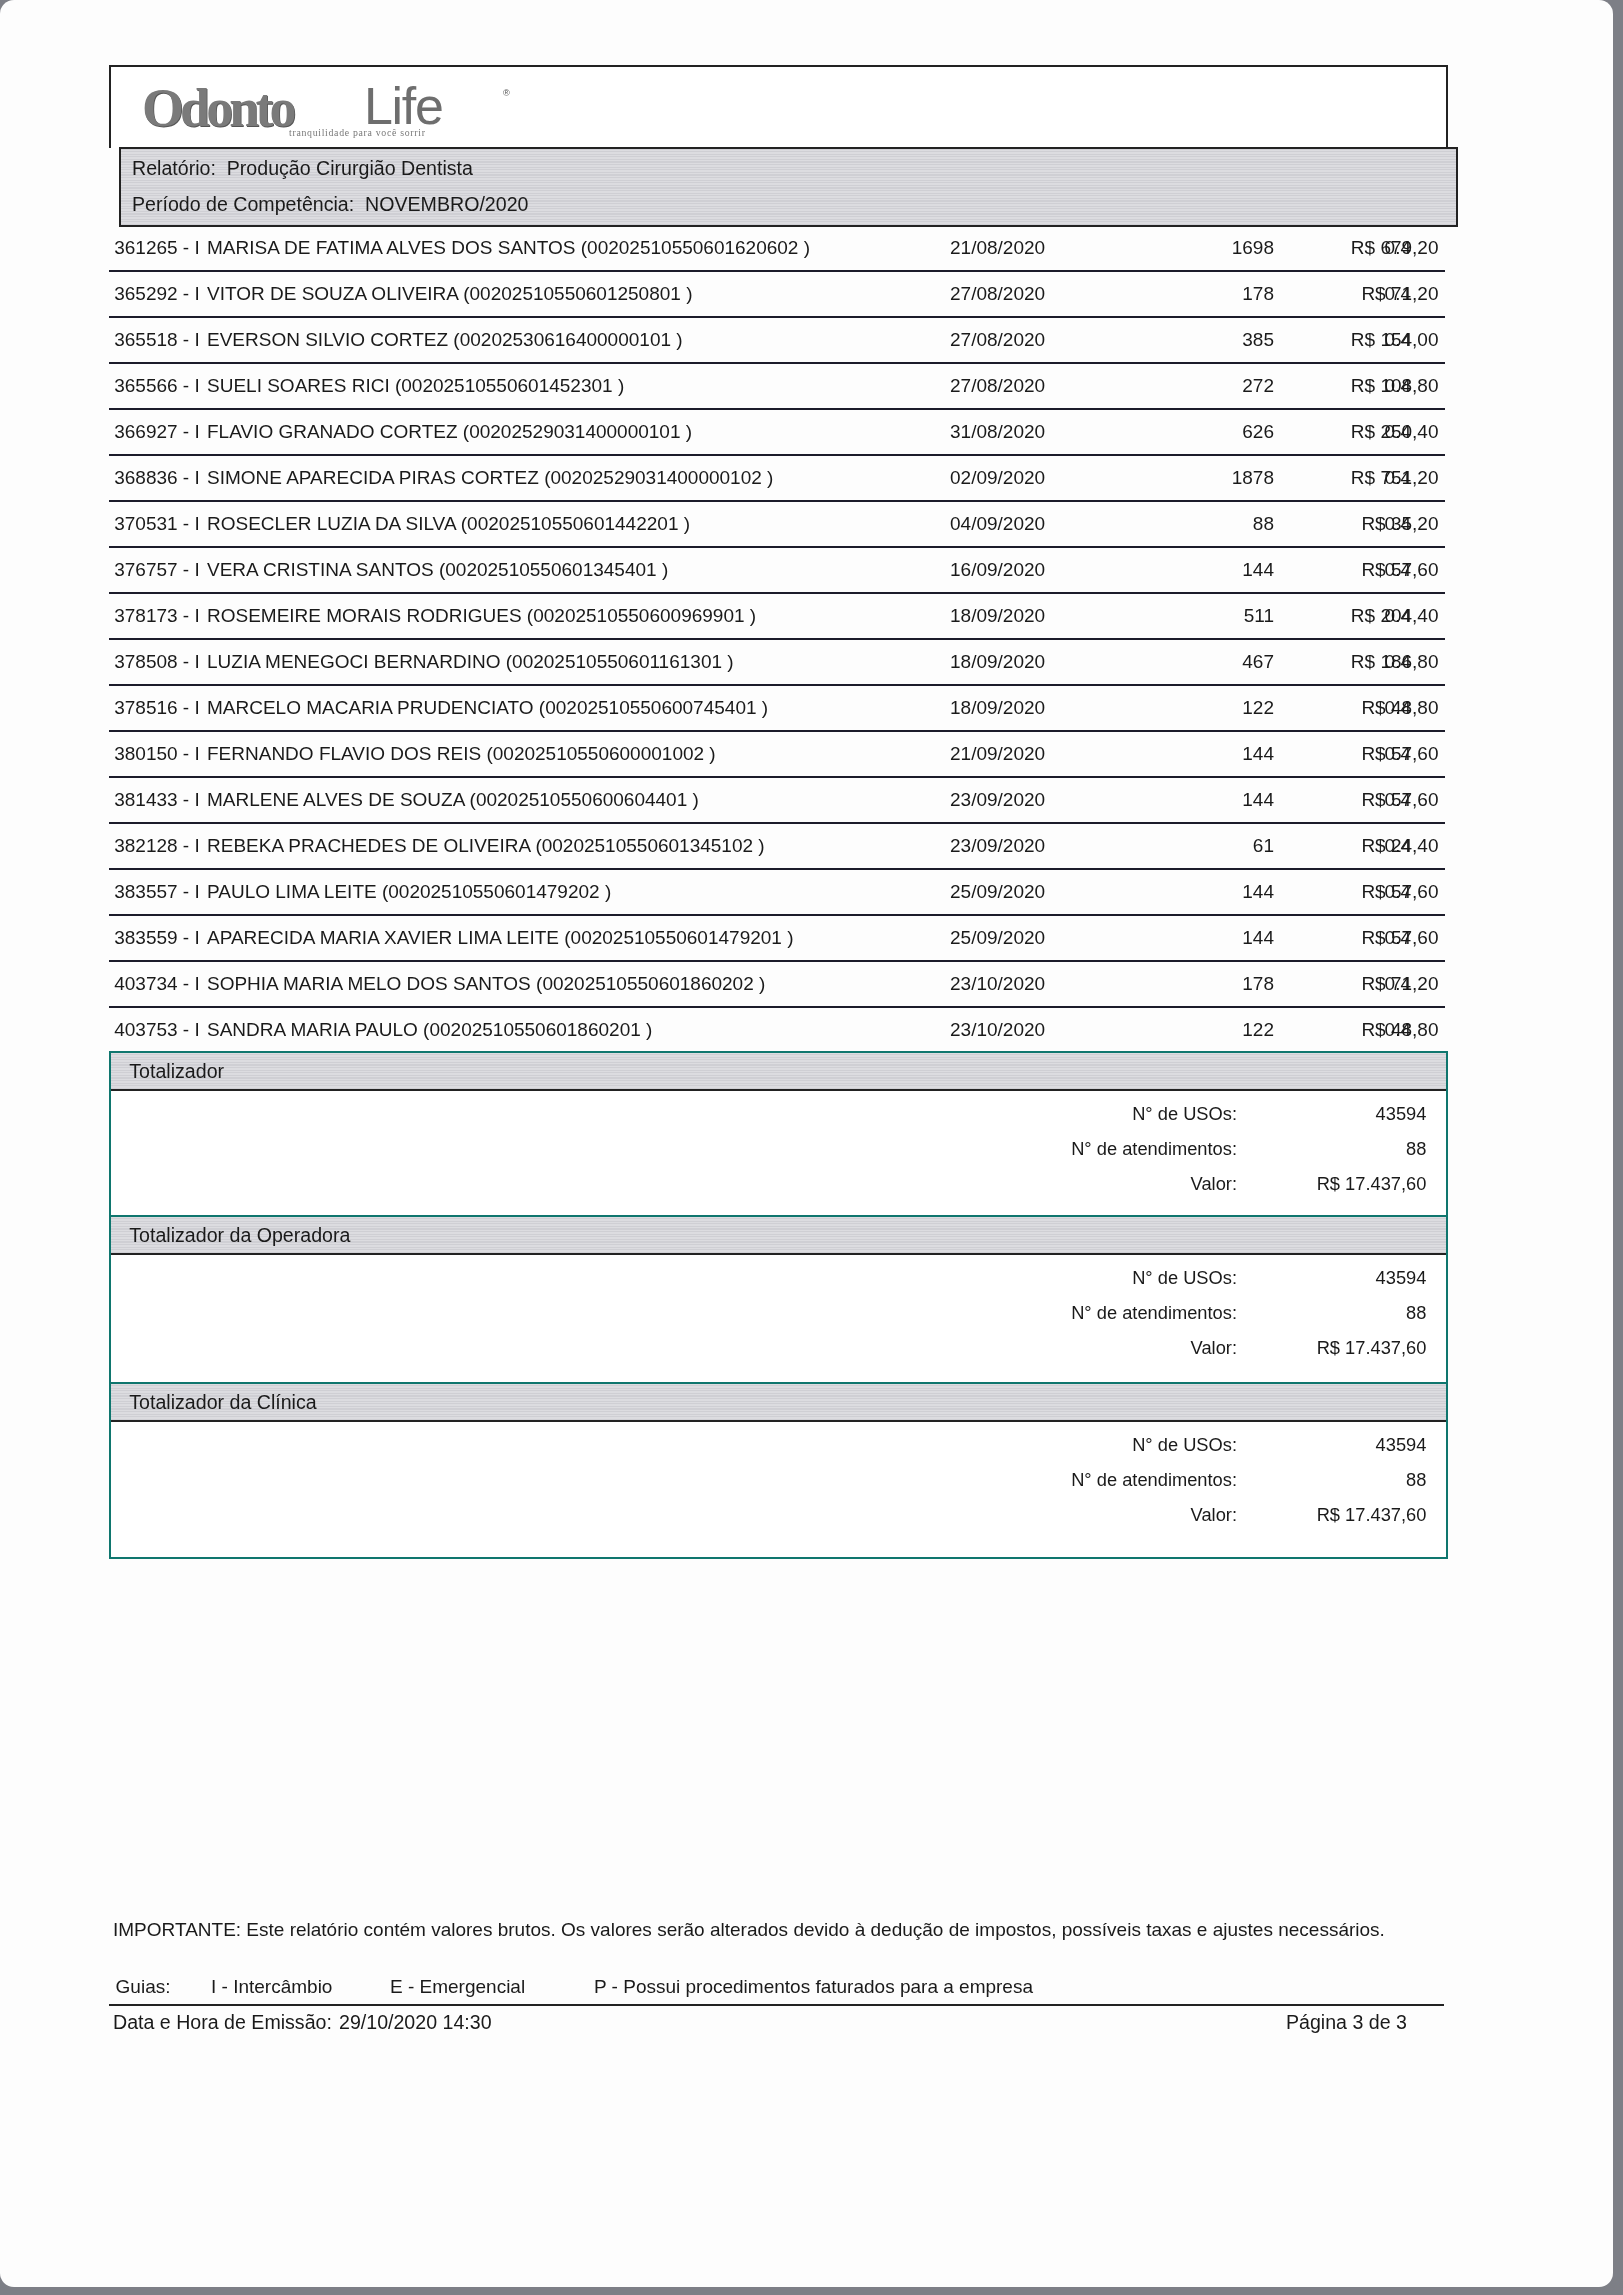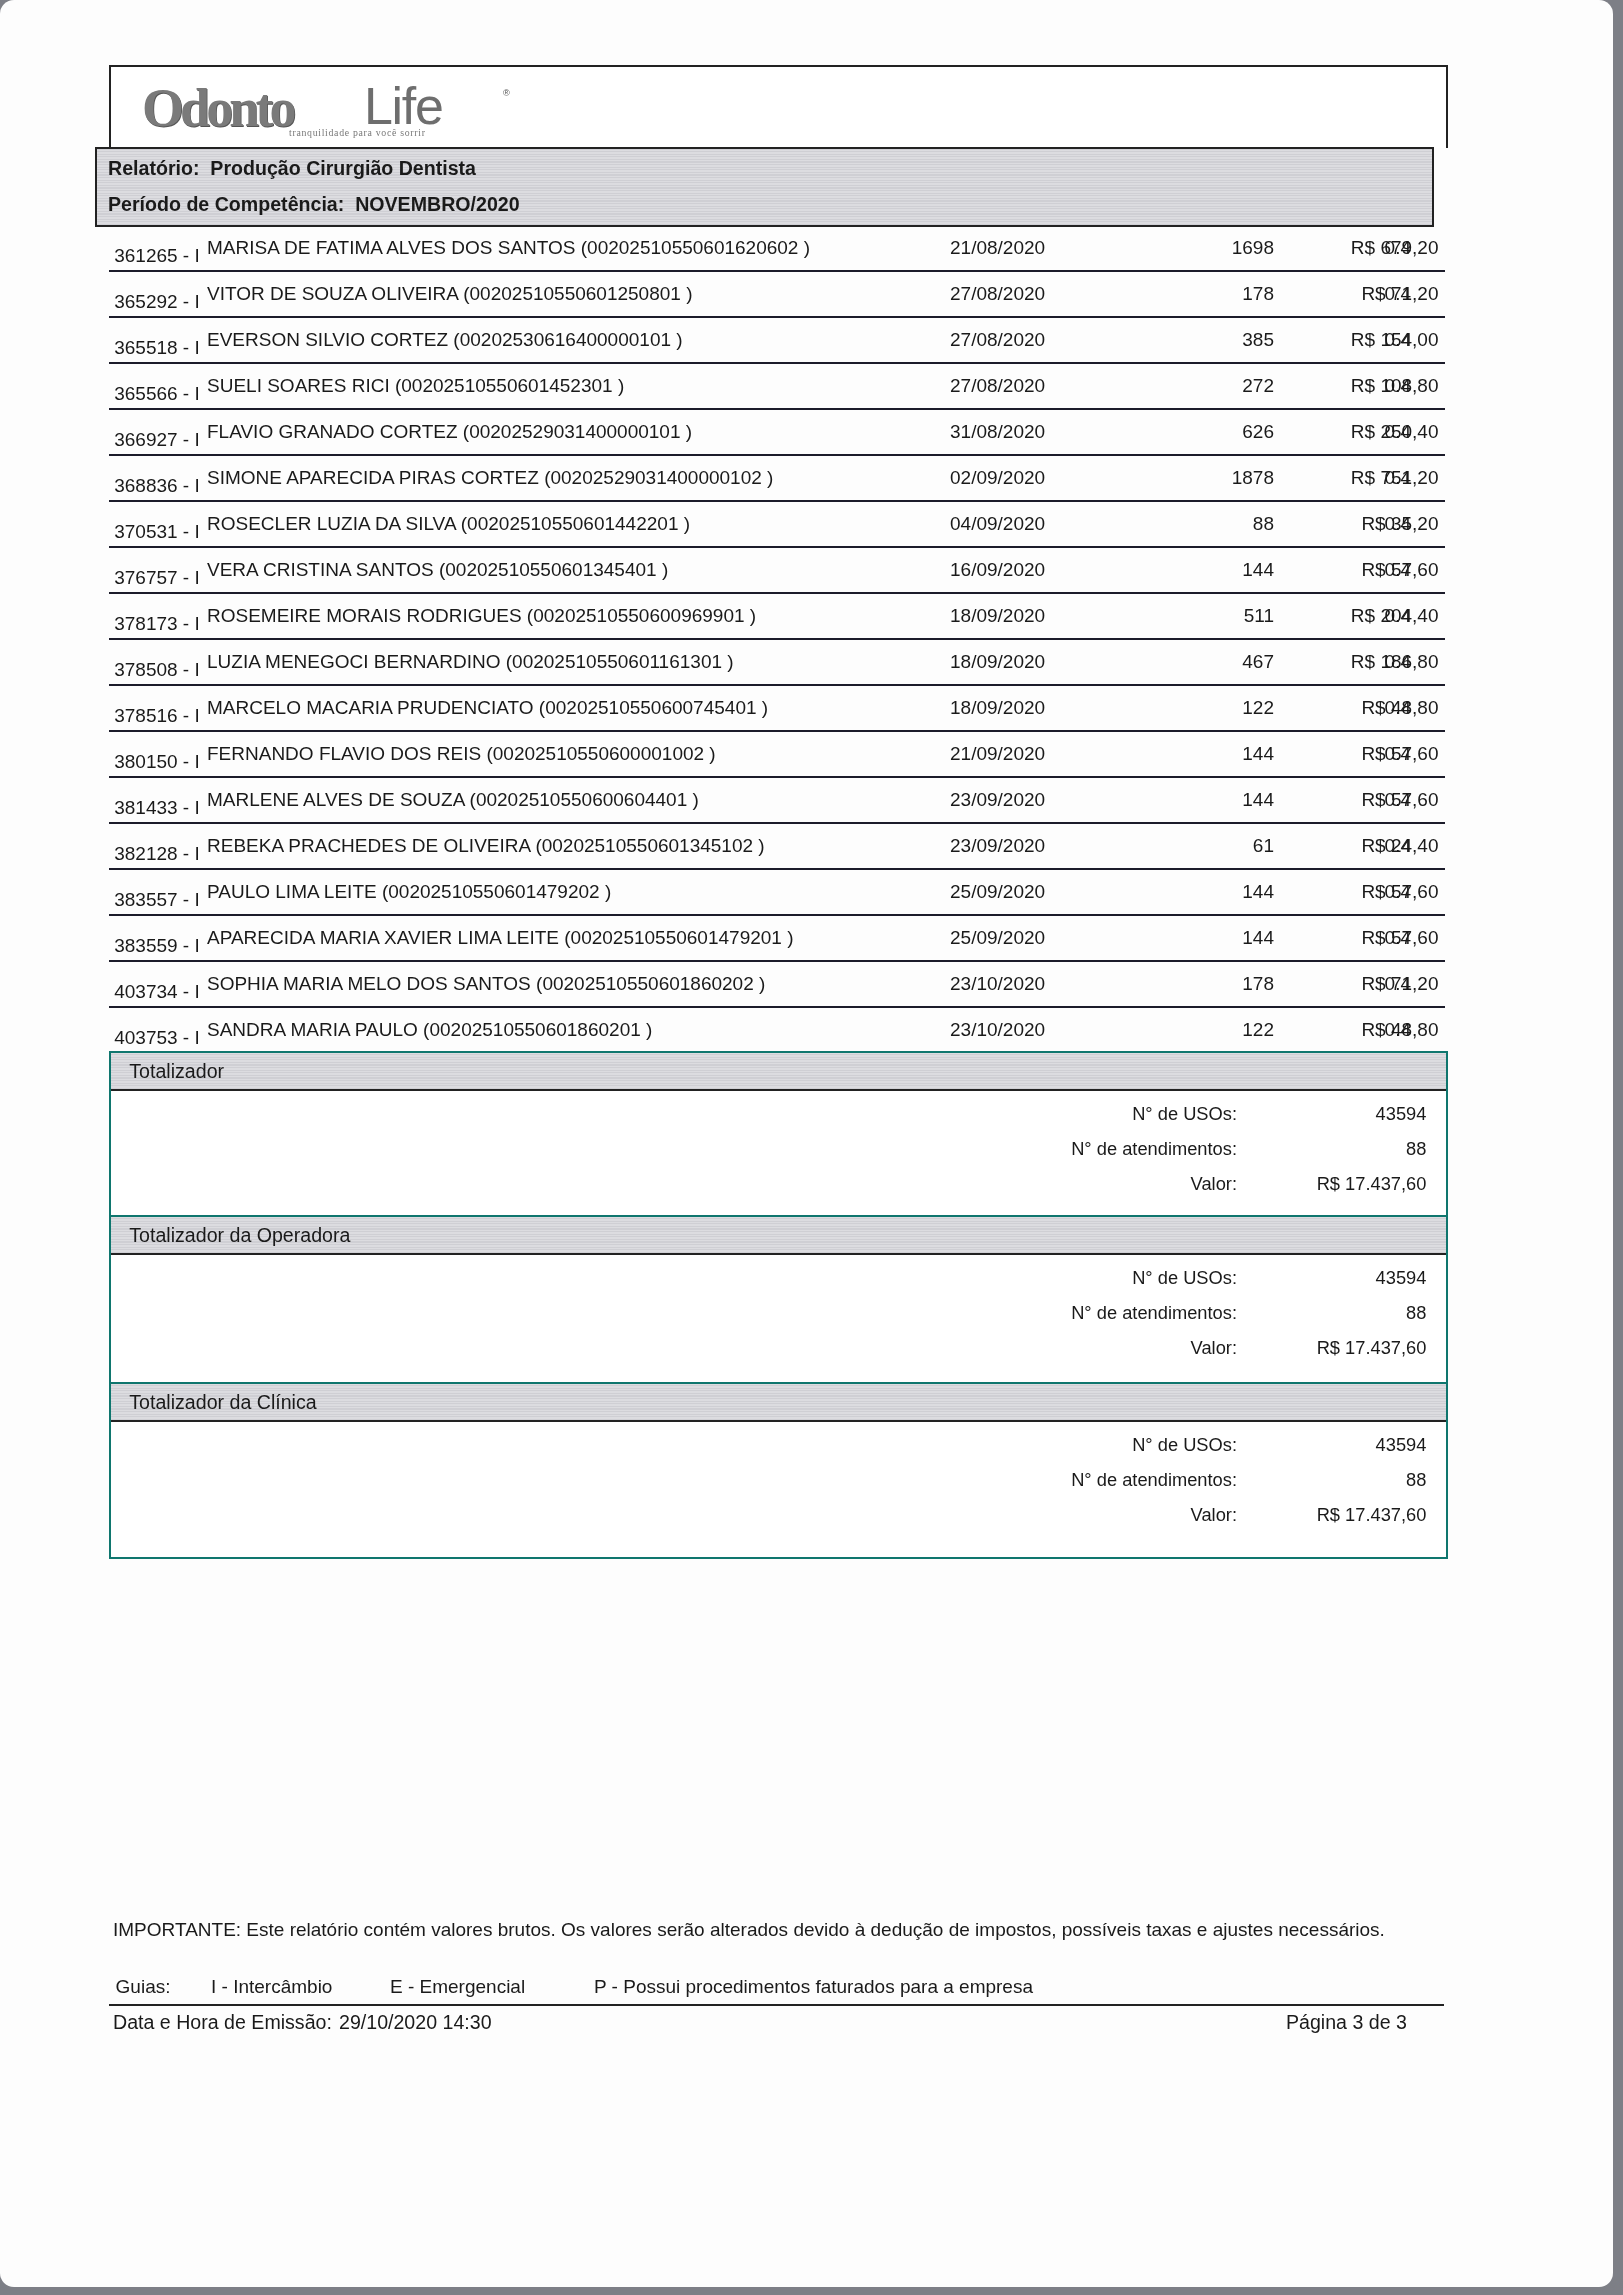--- a/index.html
+++ b/index.html
@@ -28,35 +28,34 @@
   .logo-life {
     position: absolute; left: 222px; top: -2.6px; font-size: 52px; color: #6e6e6e;
     font-family: "Liberation Sans", sans-serif; line-height: 54px; letter-spacing: -1.3px;
   }
   .logo-reg { position: absolute; left: 361px; top: 6.5px; font-size: 9.2px; color: #555; }
   .logo-tag {
     position: absolute; left: 147px; top: 46px; font-size: 9.8px; color: #777;
     letter-spacing: 0.7px; font-family: "Liberation Serif", serif;
   }
   .header-band {
-    position: absolute; left: 95px; top: 147px; width: 1335px; height: 76px;
+    position: absolute; left: 119px; top: 147px; width: 1335px; height: 76px;
     border: 2px solid #222;
     background: repeating-linear-gradient(0deg, #cfcfd4 0 1.3px, #dcdce0 1.3px 2.6px);
-    font-weight: bold;
   }
   .header-line { position: absolute; left: 11px; font-size: 19.6px; color: #1a1a1a; }
   .header-line.l1 { top: 7.9px; }
   .header-line.l2 { top: 44px; }
   .rows { position: absolute; left: 109px; top: 226px; width: 1336px; }
   .row {
     position: relative; height: 44px; border-bottom: 2px solid #1c1c2a;
     font-size: 19px;
   }
   .row span { position: absolute; top: 11px; white-space: nowrap; }
-  .c-id { left: 5.2px; margin-top: 8px; }
+  .c-id { left: 5.2px; }
   .c-name { left: 98px; }
   .c-date { left: 841px; }
   .c-uso { left: 1021px; width: 144px; text-align: right; }
   .c-mult { left: 1217px; width: 85px; text-align: right; }
   .c-val { left: 1184px; width: 1331px - 1184px; right: 6.5px; text-align: right; }
   .tot {
     position: absolute; left: 109px; width: 1335px; border: 2px solid #0f766e;
     background: #fff;
   }
   .tot-head {

